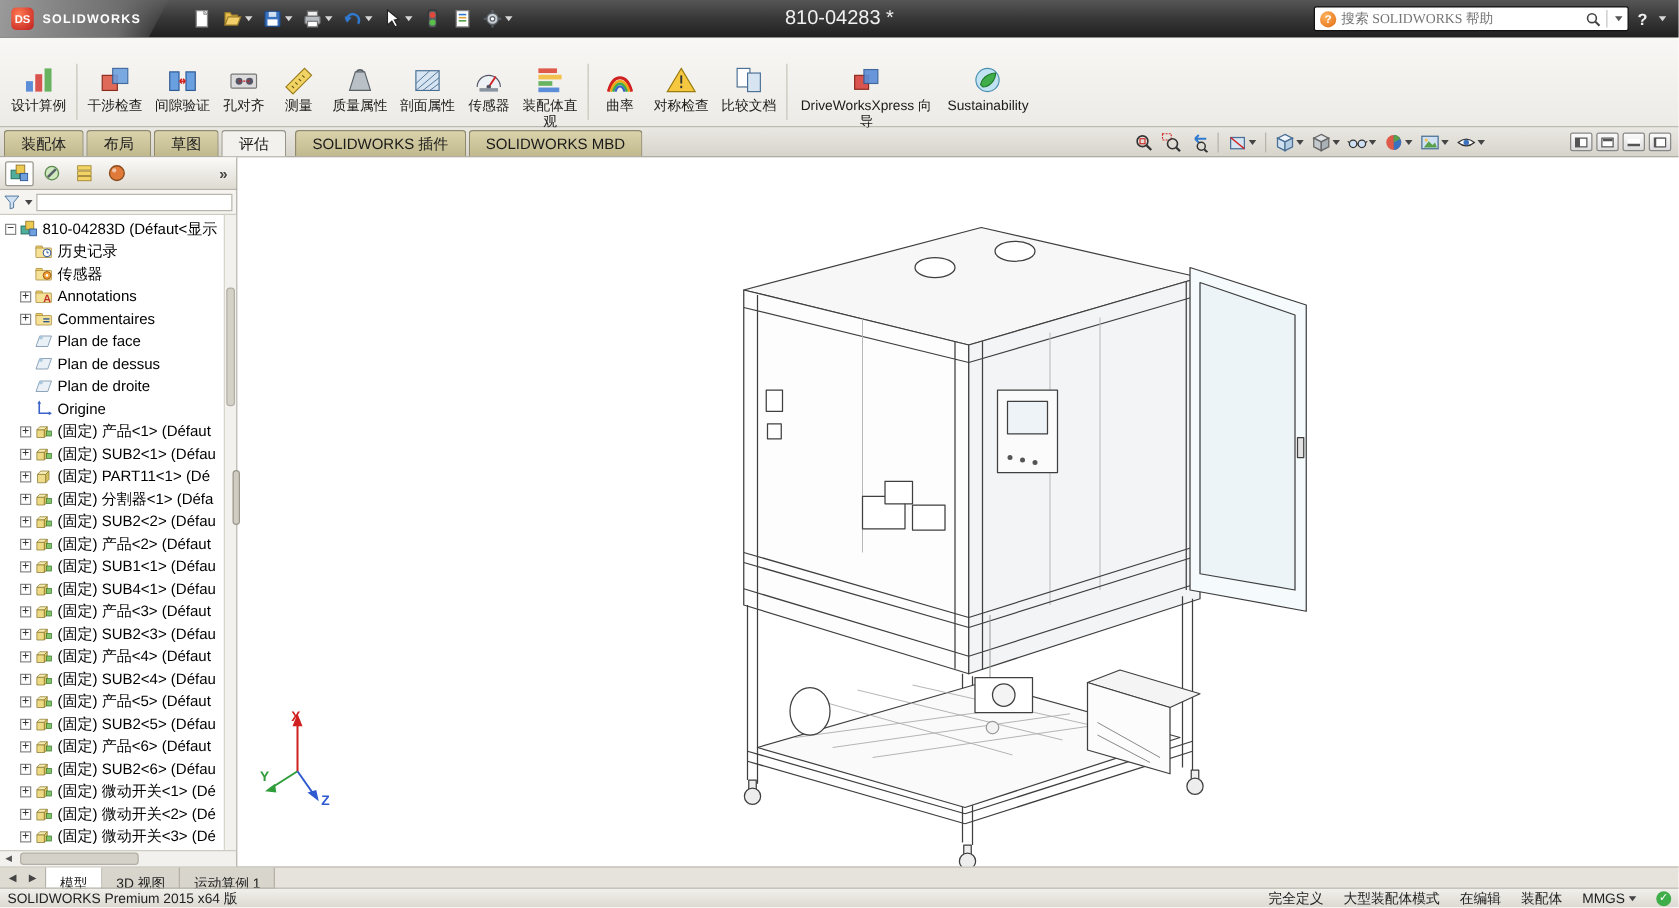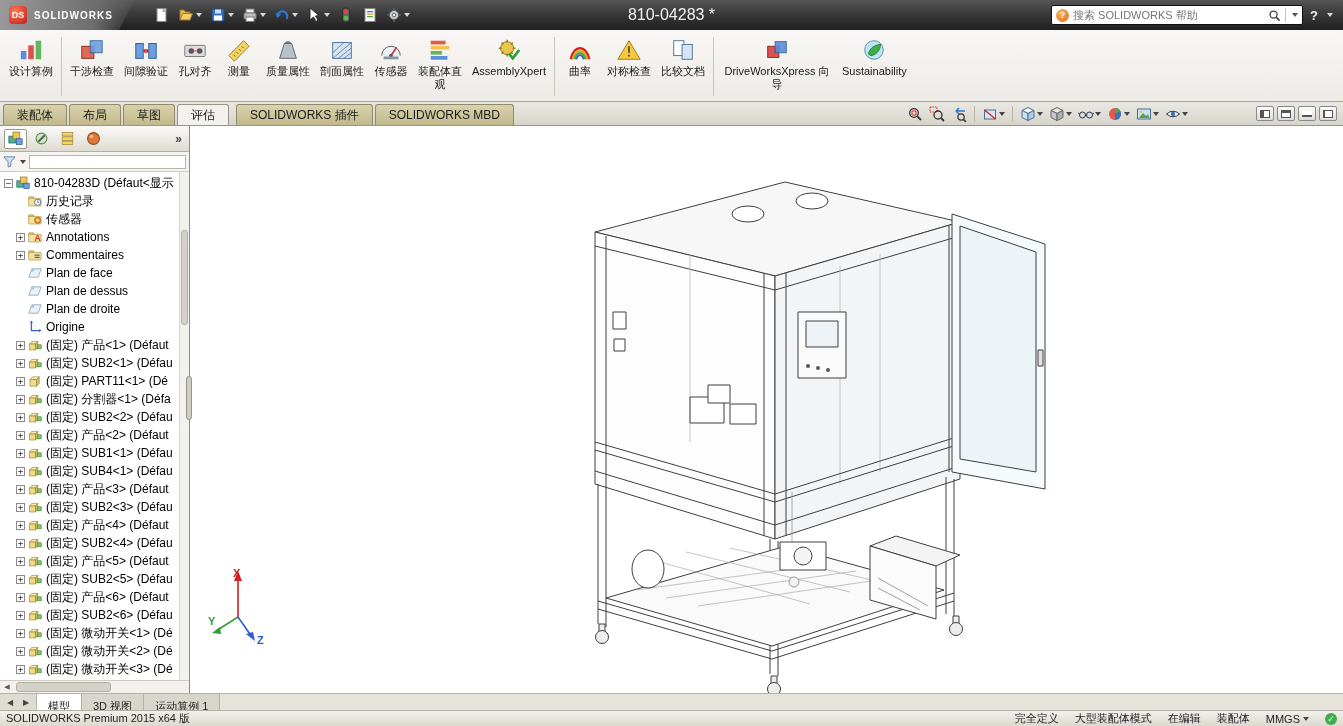--- a/index.html
+++ b/index.html
@@ -14,26 +14,26 @@
   .logo-mark { width:18px; height:18px; border-radius:4px; background:radial-gradient(circle at 35% 30%,#ff7a52,#c01c1c); color:#fff; font-size:9px; font-weight:bold; display:flex; align-items:center; justify-content:center; }
   .logo-text { color:#fff; font-weight:bold; font-size:10px; letter-spacing:1px; }
   .tb-icons { display:flex; align-items:center; margin-left:16px; gap:2px; }
   .tb-btn { display:flex; align-items:center; height:22px; padding:2px 3px; border-radius:2px; }
   .tb-btn svg { width:16px; height:16px; }
   .dd { width:0; height:0; border-left:3px solid transparent; border-right:3px solid transparent; border-top:4px solid #d8d8d8; margin-left:2px; }
   .doc-title { position:absolute; left:50%; transform:translateX(-50%); color:#f0f0f0; font-size:16px; }
   .search-wrap { margin-left:auto; display:flex; align-items:center; gap:7px; padding-right:10px; }
   .searchbox { display:flex; align-items:center; width:252px; height:20px; background:#fff; border:1px solid #111; border-radius:2px; padding:0 4px; gap:4px; }
   .help-ball { width:13px; height:13px; flex:none; border-radius:50%; background:radial-gradient(circle at 35% 30%,#ffb25e,#e06a10); color:#fff; font-size:9px; font-weight:bold; display:flex; align-items:center; justify-content:center; }
-  .searchbox input { border:none; outline:none; flex:1; font-size:11px; color:#444; background:transparent; font-family:Liberation Sans, sans-serif; }
+  .searchbox input { border:none; outline:none; flex:1; font-size:11px; color:#444; background:transparent; font-family:Liberation Serif, serif; }
   .sb-sep { width:1px; height:14px; background:#c5c5c5; }
   .help-q { color:#f0f0f0; font-size:13px; font-weight:bold; }
 
   
-  .ribbon { height:72px; flex:none; background:linear-gradient(#f8f7f5,#ecebe6); border-bottom:1px solid #a9a59a; display:flex; align-items:stretch; padding:2px 4px 0; }
+  .ribbon { height:72px; flex:none; background:linear-gradient(#f8f7f5,#ecebe6); border-bottom:1px solid #a9a59a; display:flex; align-items:stretch; padding:16px 4px 0; }
   .rbtn { display:flex; flex-direction:column; align-items:center; justify-content:flex-start; padding:4px 5px 1px; margin:1px 0; border-radius:3px; font-size:11px; line-height:1.15; text-align:center; color:#1a1a1a; min-width:44px; }
   .rbtn .ric { width:26px; height:26px; margin-bottom:2px; flex:none; }
   .rbtn .lbl { max-width:110px; }
   .rbtn.cjk .lbl { max-width:44px; }
   .rsep { width:1px; background:#c9c5bb; margin:5px 3px; flex:none; }
 
   
   .tabrow { height:24px; flex:none; background:linear-gradient(#eae8e3,#d7d4cb); border-bottom:1px solid #98948a; display:flex; align-items:flex-end; padding-left:3px; position:relative; }
   .ctab { height:21px; padding:2px 13px; font-size:12px; background:linear-gradient(#d9d2ab,#c1b98d); border:1px solid #8f8a6b; border-bottom:none; border-radius:3px 3px 0 0; margin-right:2px; color:#1a1a1a; display:flex; align-items:center; }
   .ctab.active { background:#f2f1ed; border-color:#98948a; }
@@ -311,28 +311,20 @@
     </div>
     <div class="rbtn cjk">
       <svg class="ric" viewBox="0 0 28 28">
           <rect x="4" y="4" width="16" height="4" fill="#e05a4a"></rect>
           <rect x="4" y="9.5" width="20" height="4" fill="#f2c14e"></rect>
           <rect x="4" y="15" width="12" height="4" fill="#67b35f"></rect>
           <rect x="4" y="20.5" width="18" height="4" fill="#5b8dd9"></rect>
         </svg>
       <span class="lbl">装配体直观</span>
     </div>
-    <div class="rbtn">
-      <svg class="ric" viewBox="0 0 28 28">
-          <circle cx="12" cy="12" r="7" fill="#e8c84a" stroke="#92782a"></circle>
-          <path d="M12 3 v3 M12 18 v3 M3 12 h3 M18 12 h3 M6 6 l2 2 M16 16 l2 2 M18 6 l-2 2 M8 16 l-2 2" stroke="#92782a" stroke-width="1.6"></path>
-          <path d="M14 18 l4 5 7 -9" stroke="#2f9e3a" stroke-width="3" fill="none"></path>
-        </svg>
-      <span class="lbl">AssemblyXpert</span>
-    </div>
     <div class="rsep"></div>
     <div class="rbtn cjk">
       <svg class="ric" viewBox="0 0 28 28">
           <path d="M4 24 C8 8 20 8 24 24" stroke="#d02020" stroke-width="2.6" fill="none"></path>
           <path d="M6 24 C10 12 18 12 22 24" stroke="#f2a71a" stroke-width="2.4" fill="none"></path>
           <path d="M8 24 C11 15 17 15 20 24" stroke="#3fae4a" stroke-width="2.2" fill="none"></path>
           <path d="M10 24 C12 18 16 18 18 24" stroke="#3a62c9" stroke-width="2" fill="none"></path>
         </svg>
       <span class="lbl">曲率</span>
     </div>

